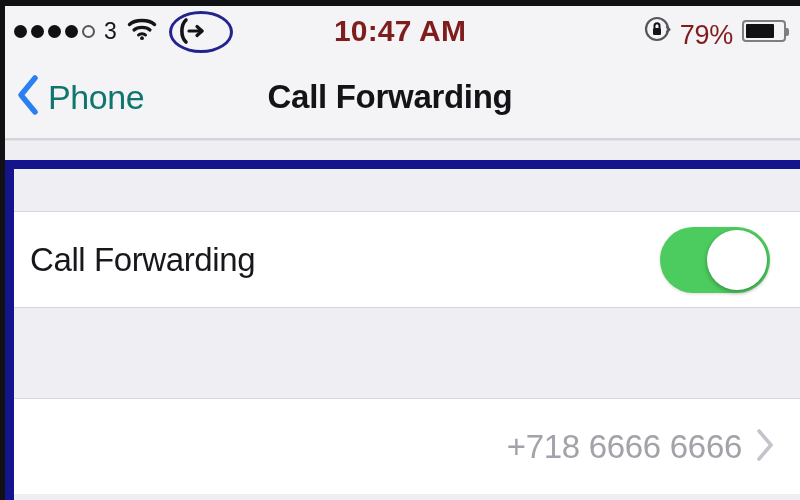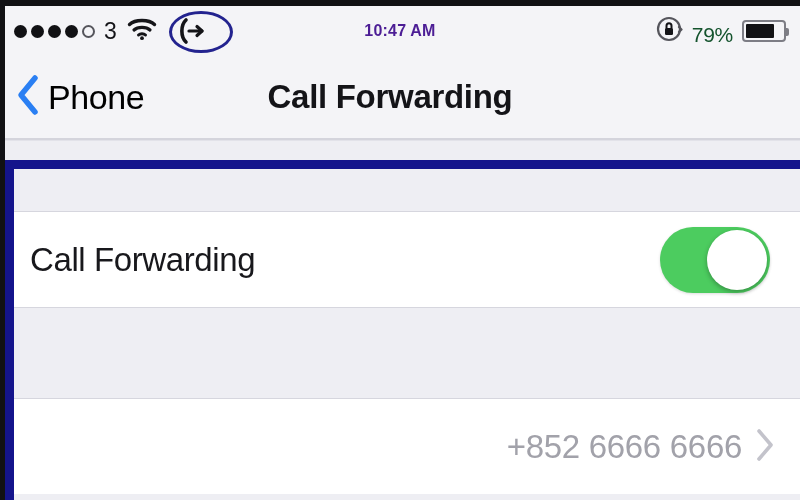--- a/index.html
+++ b/index.html
@@ -102,37 +102,37 @@
     pointer-events: none;
   }
 
   .status-time {
     position: absolute;
     left: 0; right: 0;
     top: 0; bottom: 0;
     display: flex;
     align-items: center;
     justify-content: center;
-    font-size: 16px;
+    font-size: 30px;
     font-weight: 700;
-    color: #4c1d95;
+    color: #7f1d1d;
     letter-spacing: 0.2px;
   }
 
   .status-right {
     position: absolute;
     right: 14px;
     top: 0; bottom: 0;
     display: flex;
     align-items: center;
     gap: 9px;
   }
   .battery-pct {
-    font-size: 21px;
-    color: #14532d;
+    font-size: 27px;
+    color: #7f1d1d;
     letter-spacing: -0.3px;
     margin-top: 8px;
   }
   .battery {
     position: relative;
     width: 44px;
     height: 22px;
     border: 2px solid #7d7d85;
     border-radius: 4px;
     box-sizing: border-box;
@@ -174,21 +174,21 @@
     display: flex;
     align-items: center;
     cursor: pointer;
   }
   .back-chevron {
     display: block;
     margin-right: 6px;
   }
   .back-label {
     font-size: 34px;
-    color: #000000;
+    color: #0f766e;
     letter-spacing: -0.4px;
   }
   .nav-title {
     position: absolute;
     left: 0; right: 0; top: 0; bottom: 0;
     display: flex;
     align-items: center;
     justify-content: center;
     font-size: 33px;
     font-weight: 700;
@@ -364,21 +364,21 @@
         <span class="toggle">
           <span class="knob"></span>
         </span>
       </span>
     </div>
 
     <div class="section-gap gap-mid"></div>
 
     <div class="cell">
       <span class="cell-right">
-        <span class="cell-value">+852 6666 6666</span>
+        <span class="cell-value">+718 6666 6666</span>
         <span>
           <svg width="26" height="40" viewBox="0 0 26 40">
             <path d="M7 6 L19 20 L7 34" stroke="#c3c3cb" stroke-width="3.6" fill="none" stroke-linecap="round" stroke-linejoin="round"></path>
           </svg>
         </span>
       </span>
     </div>
   </div>
 
   <div class="annot-rect"></div>

